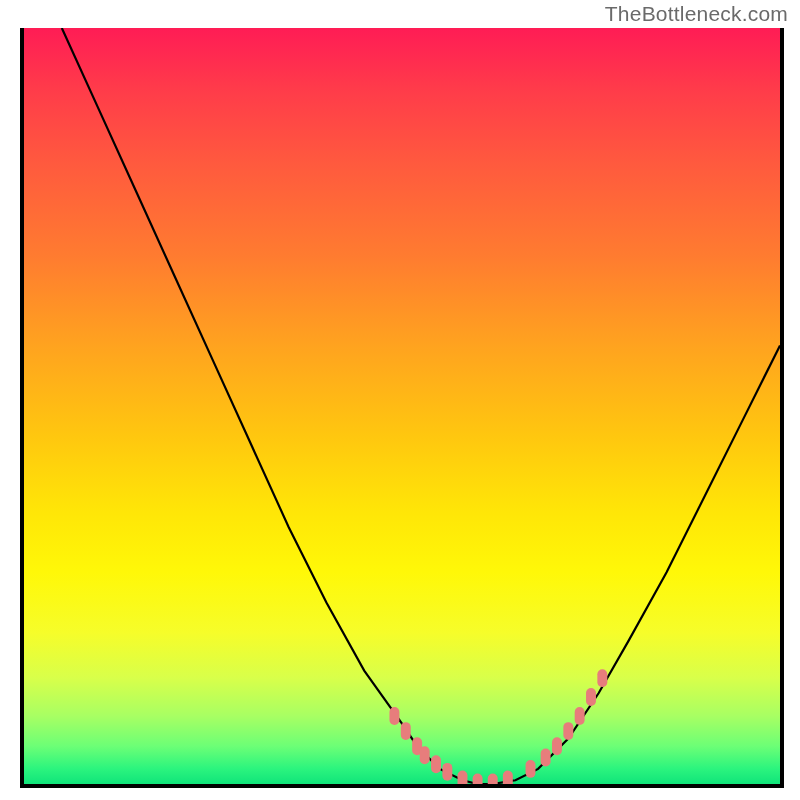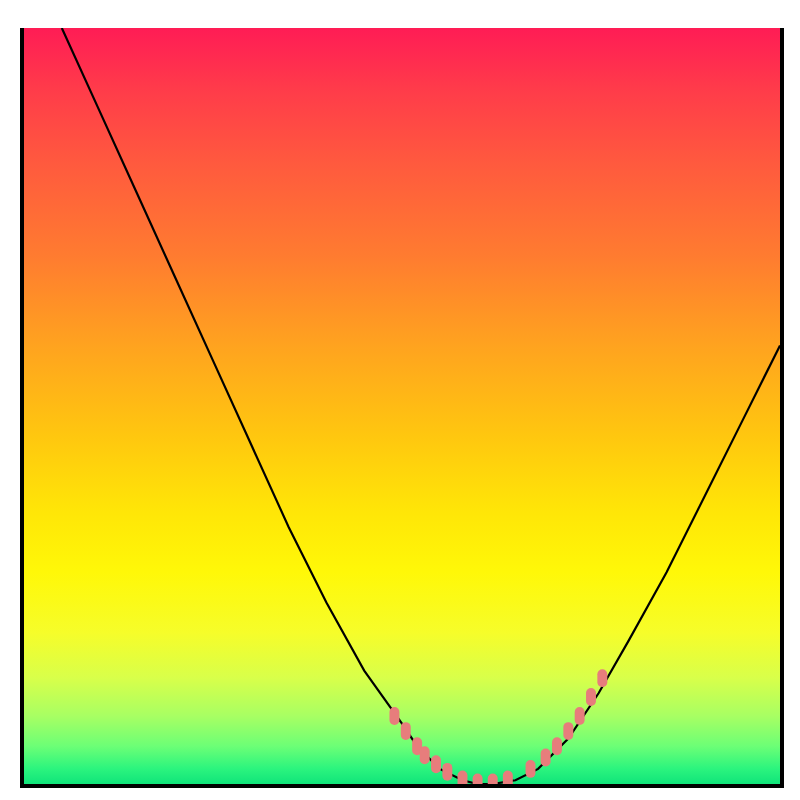--- a/index.html
+++ b/index.html
@@ -69,20 +69,21 @@
     inset: 0;
     width: 100%;
     height: 100%;
   }
 </style>
 </head>
 <body>
 
 <div class="wrap">
 
+  <div class="attribution">TheBottleneck.com</div>
 
   <div class="plot-frame">
     <div class="gradient"></div>
 
     <svg class="curve" viewBox="0 0 760 760" preserveAspectRatio="none">
       <path d="M38.0 0.0 L76.0 83.6 L114.0 167.2 L152.0 250.8 L190.0 334.4 L228.0 418.0 L266.0 501.6 L304.0 577.6 L342.0 646.0 L380.0 699.2 L395.2 722.0 L418.0 744.8 L440.8 756.2 L456.0 760.0 L471.2 760.0 L494.0 756.2 L516.8 744.8 L547.2 714.4 L577.6 668.8 L608.0 615.6 L646.0 547.2 L684.0 471.2 L722.0 395.2 L760.0 319.2" fill="none" stroke="#000" stroke-width="2.2" id="curvePath"></path>
       <g id="markerGroup">
           <rect x="367.4" y="682.6" width="10" height="18" rx="5" fill="#e77d7c"></rect>
           <rect x="378.8" y="697.8" width="10" height="18" rx="5" fill="#e77d7c"></rect>
           <rect x="390.2" y="713.0" width="10" height="18" rx="5" fill="#e77d7c"></rect>

